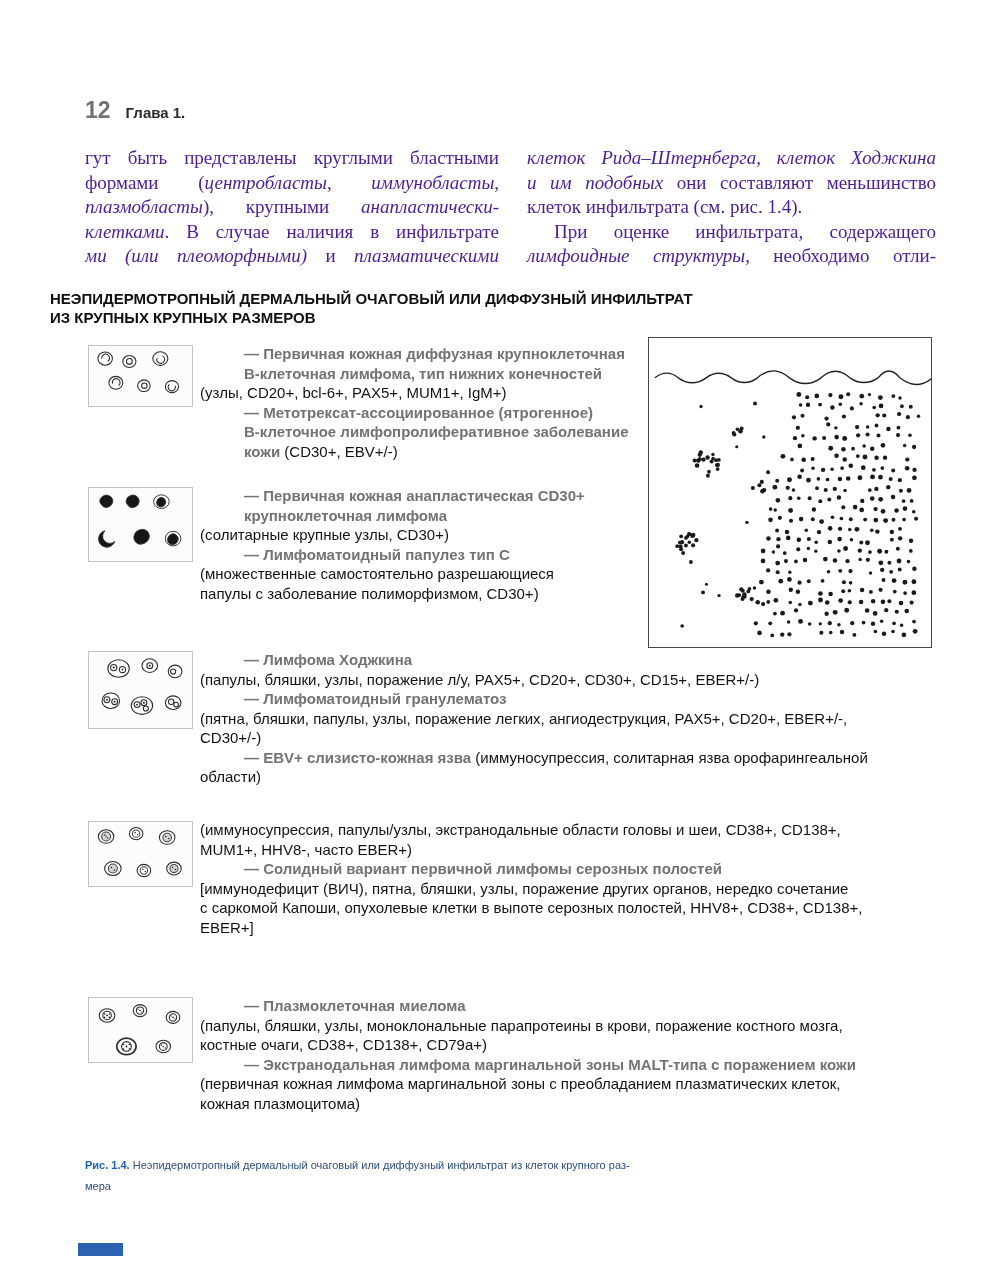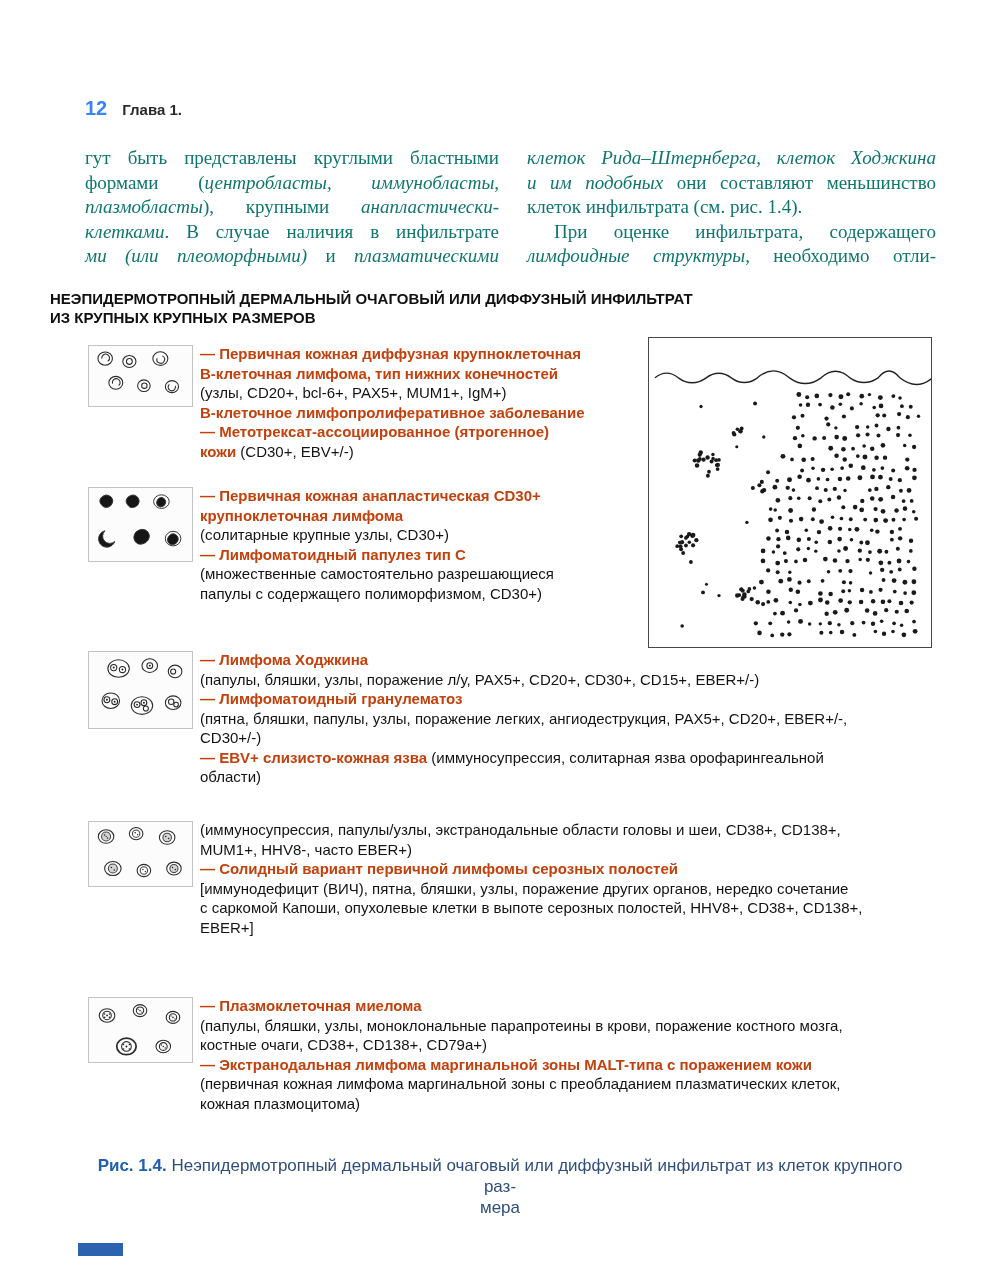--- a/index.html
+++ b/index.html
@@ -2,25 +2,25 @@
 <html lang="ru"><head>
 <meta charset="utf-8">
 <style>
   html,body{margin:0;padding:0;background:#ffffff;}
   .page{position:relative;width:1000px;height:1275px;background:#ffffff;overflow:hidden;
         font-family:"Liberation Serif", serif;color:#161616;}
 
   
   .header{position:absolute;top:97px;left:85px;display:flex;align-items:baseline;gap:15px;
           font-family:"Liberation Sans", sans-serif;}
-  .pagenum{font-weight:bold;font-size:20px;color:#3b82f6;}
+  .pagenum{font-weight:bold;font-size:23px;color:#737373;}
   .chapter{font-size:15px;color:#2b2b2b;font-weight:bold;}
 
   
-  .intro-col{position:absolute;top:146px;font-size:19px;line-height:24.5px;color:#0f766e;}
+  .intro-col{position:absolute;top:146px;font-size:19px;line-height:24.5px;color:#4c1d95;}
   .intro-left{left:85px;width:414px;}
   .intro-right{left:527px;width:409px;}
   .intro-col .tline{text-align:justify;text-align-last:justify;}
   .intro-col .tline.last{text-align-last:left;}
   .intro-col .tline.indent{text-indent:27px;}
 
   .b{font-weight:bold;}
   .i{font-style:italic;}
 
   
@@ -35,35 +35,35 @@
   .box1{top:345px;height:62px;}
   .box2{top:487px;height:75px;}
   .box3{top:651px;height:78px;}
   .box4{top:821px;height:66px;}
   .box5{top:997px;height:66px;}
 
   
   .sec-text{position:absolute;left:200px;font-family:"Liberation Sans", sans-serif;
             font-size:15px;line-height:19.5px;color:#131313;}
   .sec-text .tline{white-space:nowrap;}
-  .sec-text .b{color:#c2410c;}
+  .sec-text .b{color:#737373;margin-left:44px;}
   .s1{top:344px;width:450px;}
   .s2{top:486px;width:450px;}
   .s3{top:650px;width:715px;}
   .s4{top:820px;width:715px;}
   .s5{top:996px;width:715px;}
 
   
   .skin-box{position:absolute;top:337px;left:648px;width:284px;height:311px;
             border:1.5px solid #474747;background:#ffffff;box-sizing:border-box;}
   .skin-box svg{display:block;width:100%;height:100%;}
 
   
-  .caption{position:absolute;top:1155px;left:85px;width:830px;text-align:center;
-           font-family:"Liberation Sans", sans-serif;font-size:17px;line-height:21px;color:#2e4e7c;}
+  .caption{position:absolute;top:1155px;left:85px;width:830px;text-align:left;
+           font-family:"Liberation Sans", sans-serif;font-size:11px;line-height:21px;color:#2e4e7c;}
   .cap-label{font-weight:bold;color:#1e5fae;}
 
   
   .footer-bar{position:absolute;left:78px;top:1243px;width:45px;height:13px;background:#2b63b1;}
 </style>
 </head>
 <body>
 
 <div class="page">
 
@@ -599,31 +599,31 @@
         <circle cx="52.4" cy="68.9" r="1.66" fill="#1a1a1a"></circle>
         <circle cx="42.2" cy="225.5" r="1.91" fill="#1a1a1a"></circle>
         <circle cx="70.5" cy="259.3" r="1.67" fill="#1a1a1a"></circle>
       </svg>
   </div>
 
   <div class="sec-text s1">
       <div class="tline"><span class="b">— Первичная кожная диффузная крупноклеточная</span></div>
       <div class="tline"><span class="b">В-клеточная лимфома, тип нижних конечностей</span></div>
       <div class="tline"><span>(узлы, CD20+, bcl-6+, PAX5+, MUM1+, IgM+)</span></div>
+      <div class="tline"><span class="b">— Метотрексат-ассоциированное (ятрогенное)</span></div>
       <div class="tline"><span class="b">В-клеточное лимфопролиферативное заболевание</span></div>
-      <div class="tline"><span class="b">— Метотрексат-ассоциированное (ятрогенное)</span></div>
       <div class="tline"><span class="b">кожи </span><span>(CD30+, EBV+/-)</span></div>
     </div>
   <div class="sec-text s2">
       <div class="tline"><span class="b">— Первичная кожная анапластическая CD30+</span></div>
       <div class="tline"><span class="b">крупноклеточная лимфома</span></div>
       <div class="tline"><span>(солитарные крупные узлы, CD30+)</span></div>
       <div class="tline"><span class="b">— Лимфоматоидный папулез тип C</span></div>
       <div class="tline"><span>(множественные самостоятельно разрешающиеся</span></div>
-      <div class="tline"><span>папулы с содержащего полиморфизмом, CD30+)</span></div>
+      <div class="tline"><span>папулы с заболевание полиморфизмом, CD30+)</span></div>
     </div>
   <div class="sec-text s3">
       <div class="tline"><span class="b">— Лимфома Ходжкина</span></div>
       <div class="tline"><span>(папулы, бляшки, узлы, поражение л/у, PAX5+, CD20+, CD30+, CD15+, EBER+/-)</span></div>
       <div class="tline"><span class="b">— Лимфоматоидный гранулематоз</span></div>
       <div class="tline"><span>(пятна, бляшки, папулы, узлы, поражение легких, ангиодеструкция, PAX5+, CD20+, EBER+/-,</span></div>
       <div class="tline"><span>CD30+/-)</span></div>
       <div class="tline"><span class="b">— EBV+ слизисто-кожная язва </span><span>(иммуносупрессия, солитарная язва орофарингеальной</span></div>
       <div class="tline"><span>области)</span></div>
     </div>

